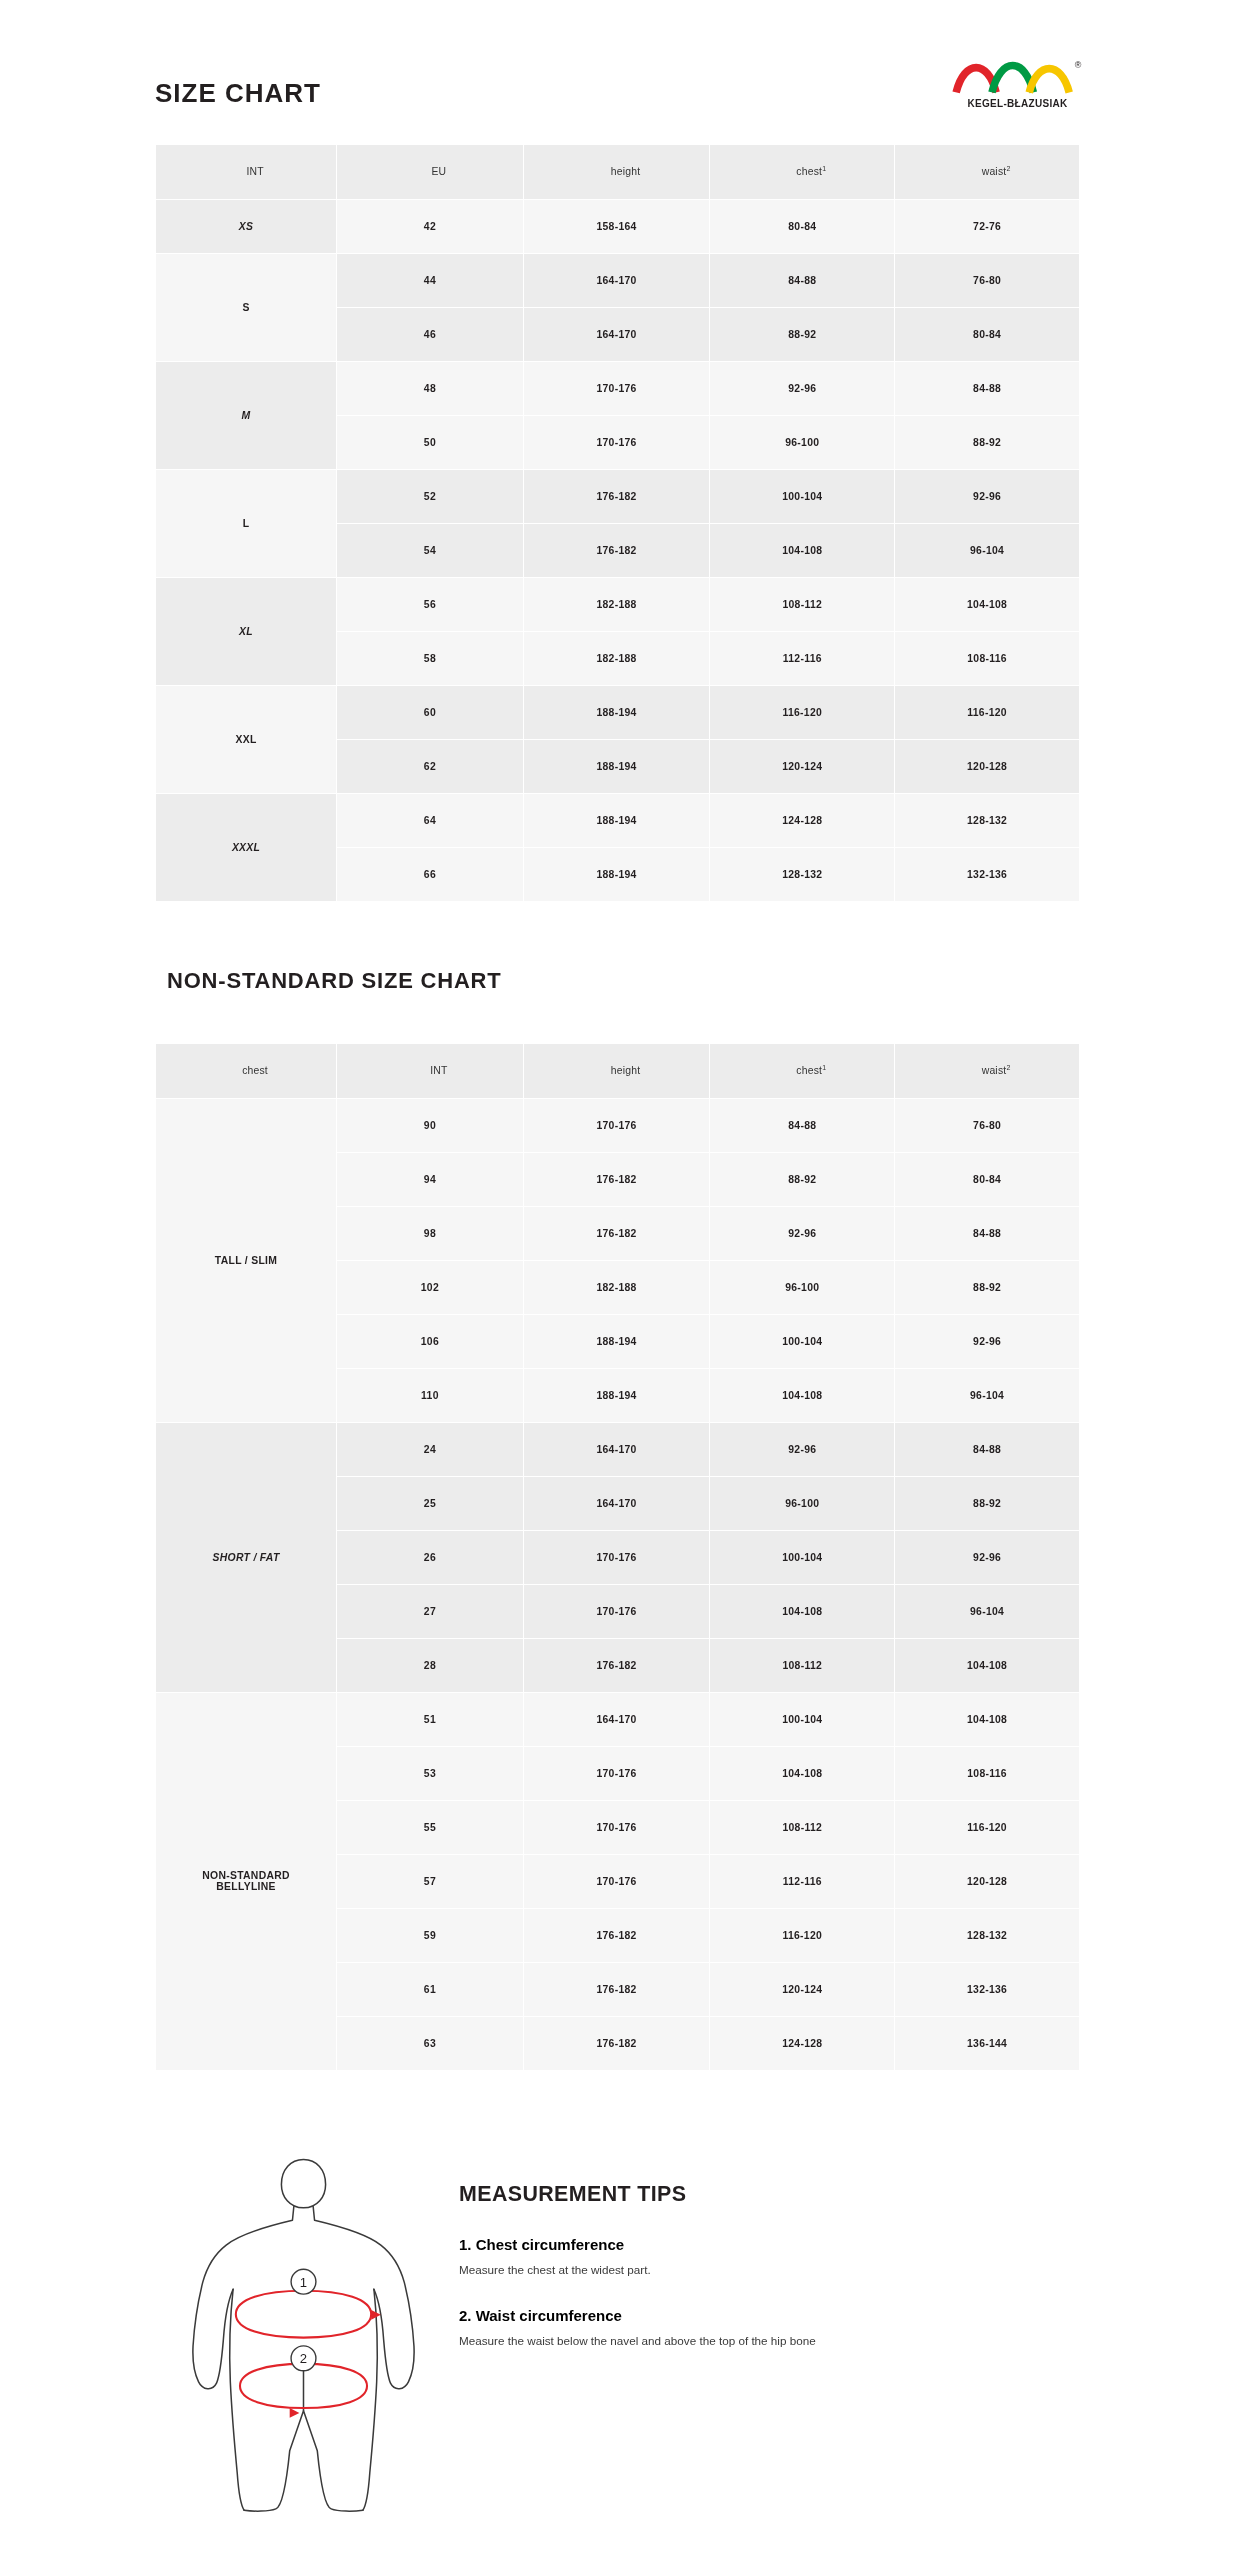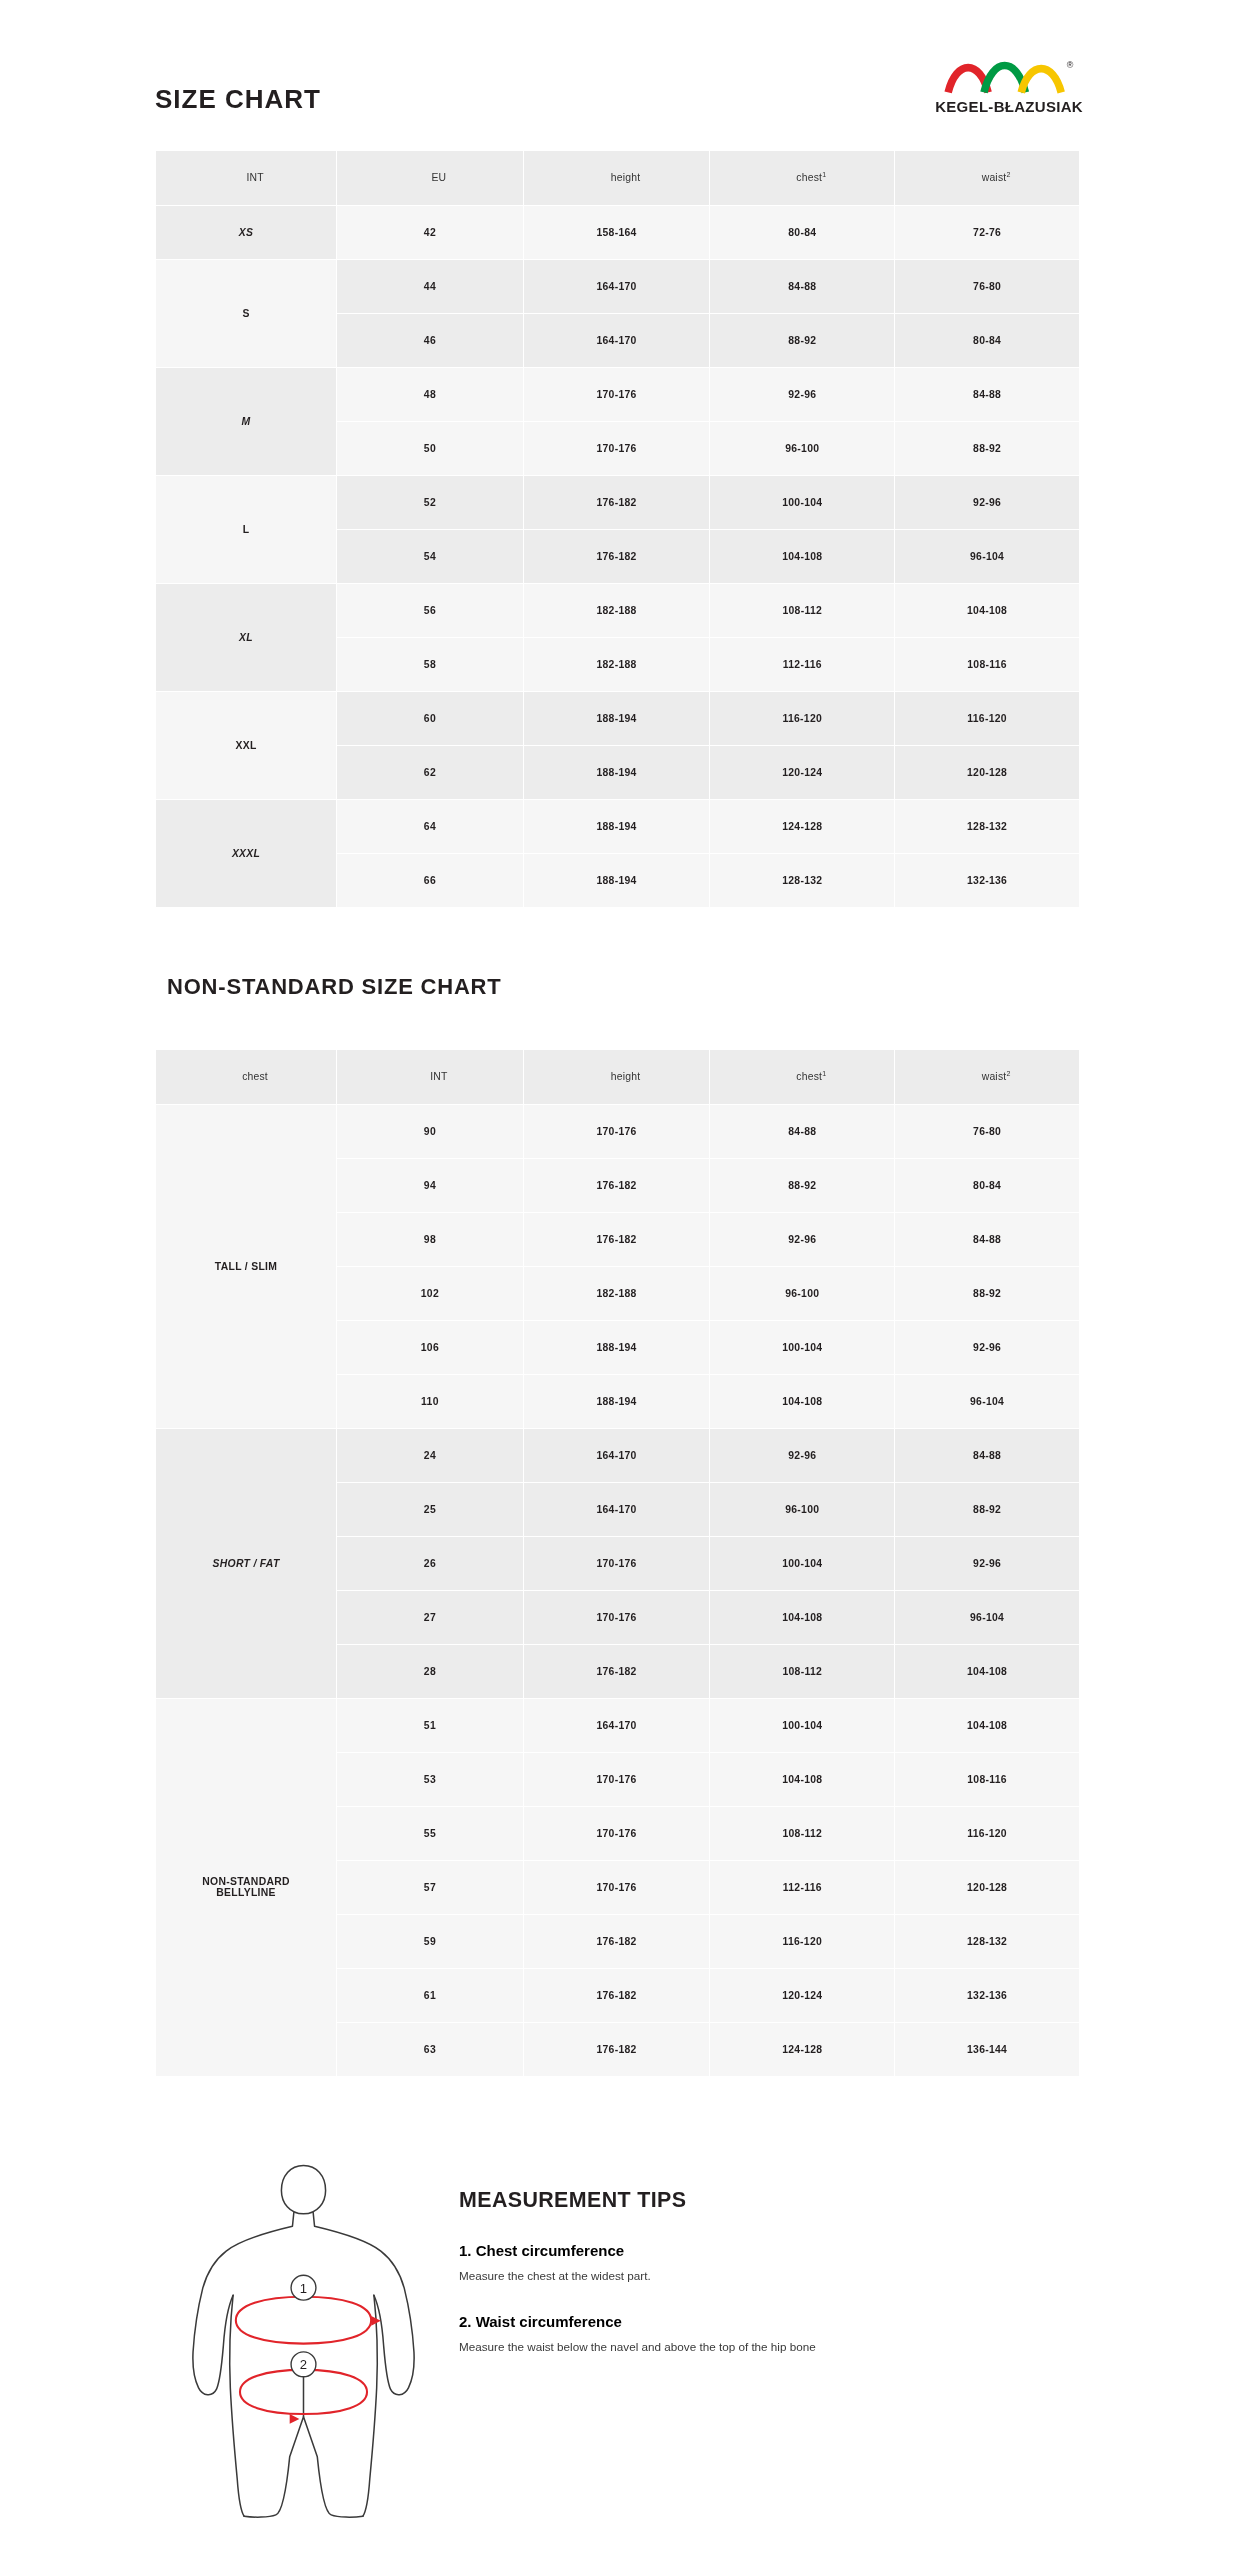--- a/index.html
+++ b/index.html
@@ -39,21 +39,21 @@
     margin: 0;
   }
   .brand {
     display: flex;
     flex-direction: column;
     align-items: center;
     margin-right: 24px;
   }
   .brand-mark { line-height: 0; }
   .brand-name {
-    font-size: 15px;
+    font-size: 10px;
     font-weight: bold;
     letter-spacing: 0.3px;
     margin-top: 3.5px;
     color: #231f20;
     white-space: nowrap;
   }
 
   
   .table-wrap { padding: 0 55px; }
   table.size-table {

